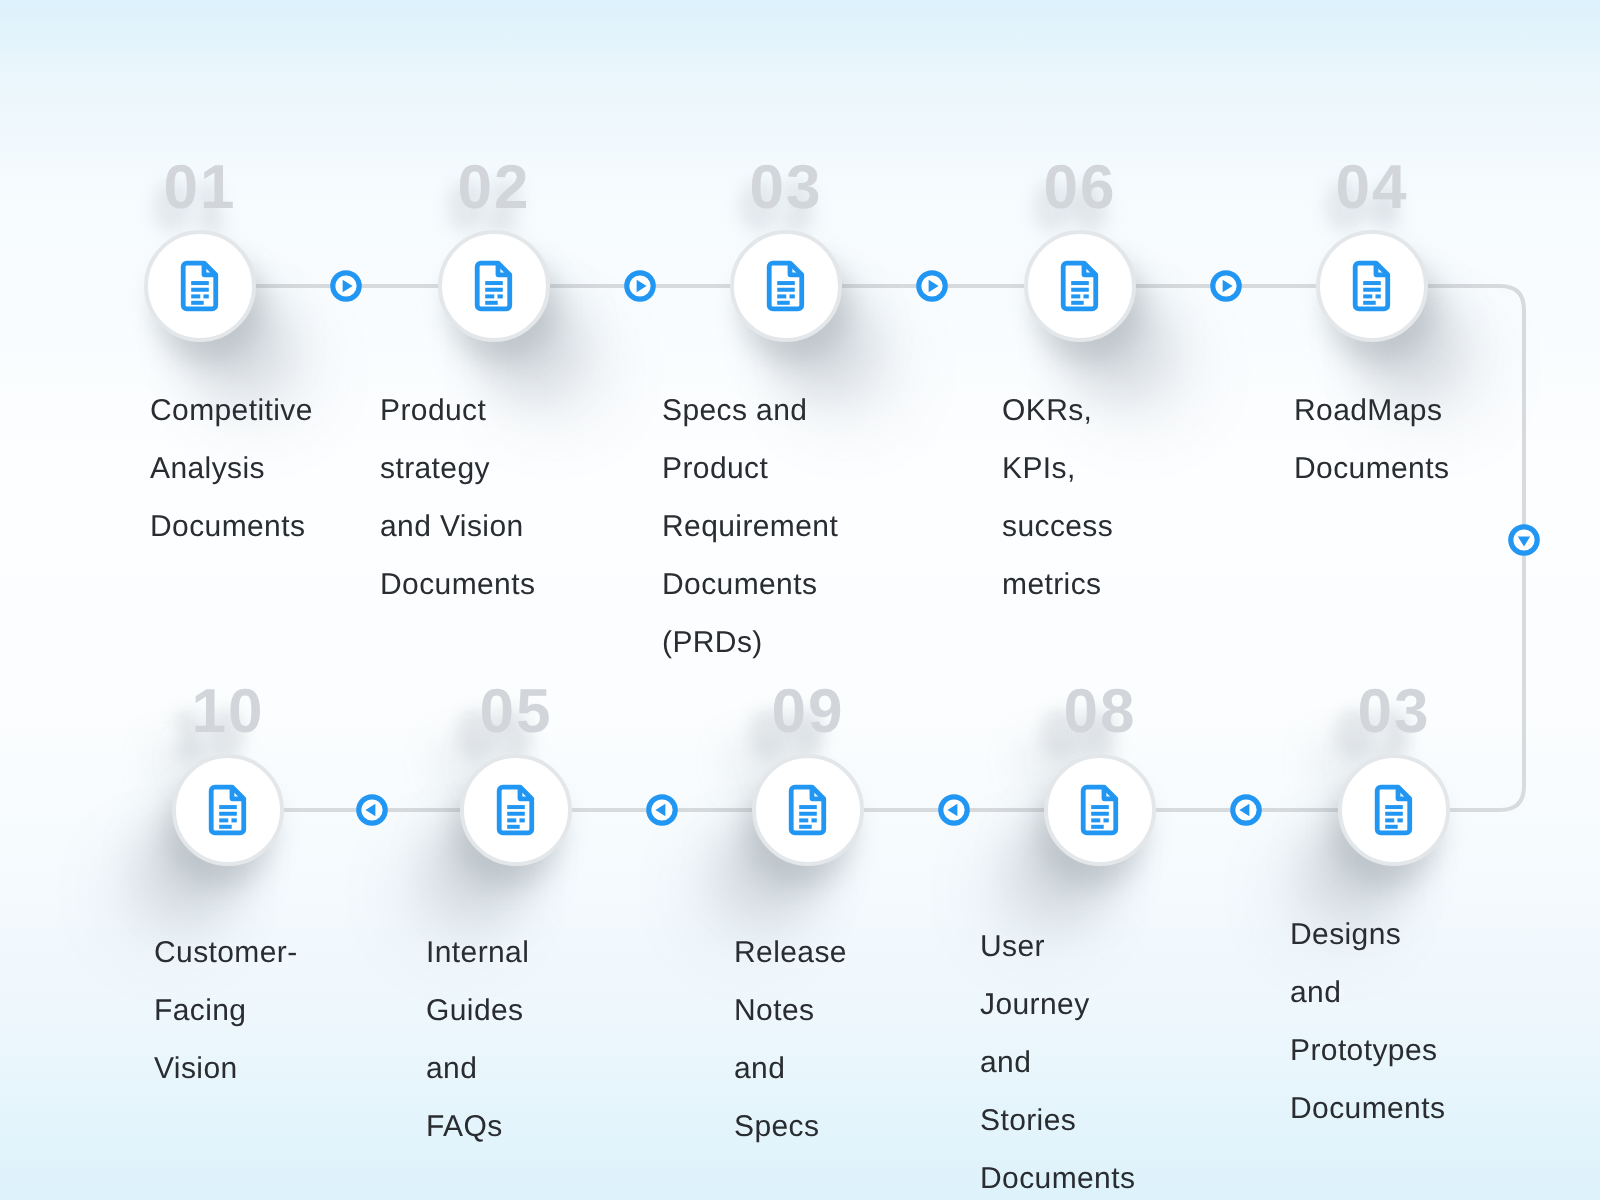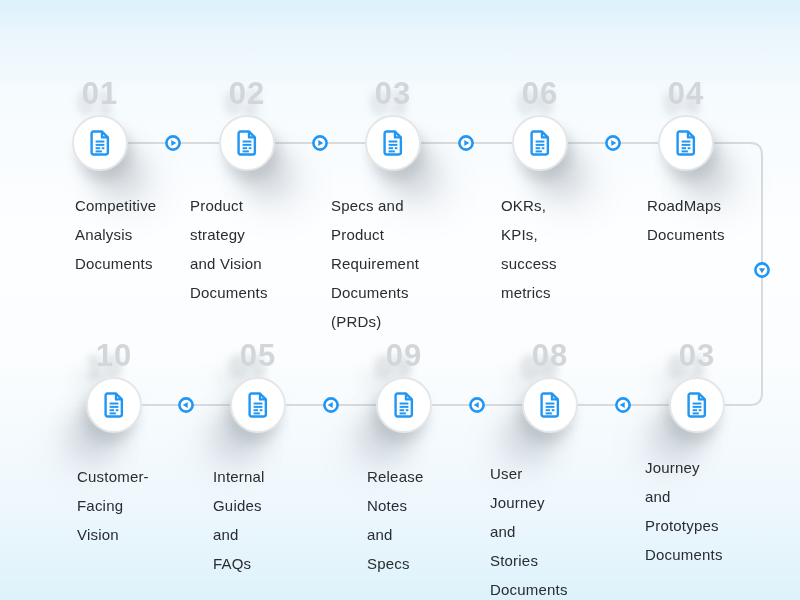--- a/index.html
+++ b/index.html
@@ -182,21 +182,21 @@
         </g>
         <g stroke="#2196f3" stroke-width="1.5">
           <path d="M8.7 10.9h6.6"></path>
             <path d="M8.7 13.4h6.6"></path>
           <path d="M8.7 15.9h3.4"></path>
             <path d="M13.3 15.9h2"></path>
           <path d="M8.7 18.3h4.7"></path>
         </g>
       </svg>
     </div>
-    <div class="label" style="left:645px;top:453px">Journey and
+    <div class="label" style="left:645px;top:453px">Designs and
 Prototypes
 Documents</div>
   </div>
 
   <div class="step bottom">
     <div class="num" style="left:500px;top:340px">08</div>
     <div class="circle" style="left:522px;top:377px">
       <svg width="32" height="32" viewBox="0 0 24 24">
         <g fill="none" stroke="#2196f3" stroke-width="1.8" stroke-linejoin="round">
           <path d="M7.1 3.4h6.4l4.4 4.4v11.4c0 .8-.6 1.4-1.4 1.4H7.1c-.8 0-1.4-.6-1.4-1.4V4.8c0-.8.6-1.4 1.4-1.4z"></path>

